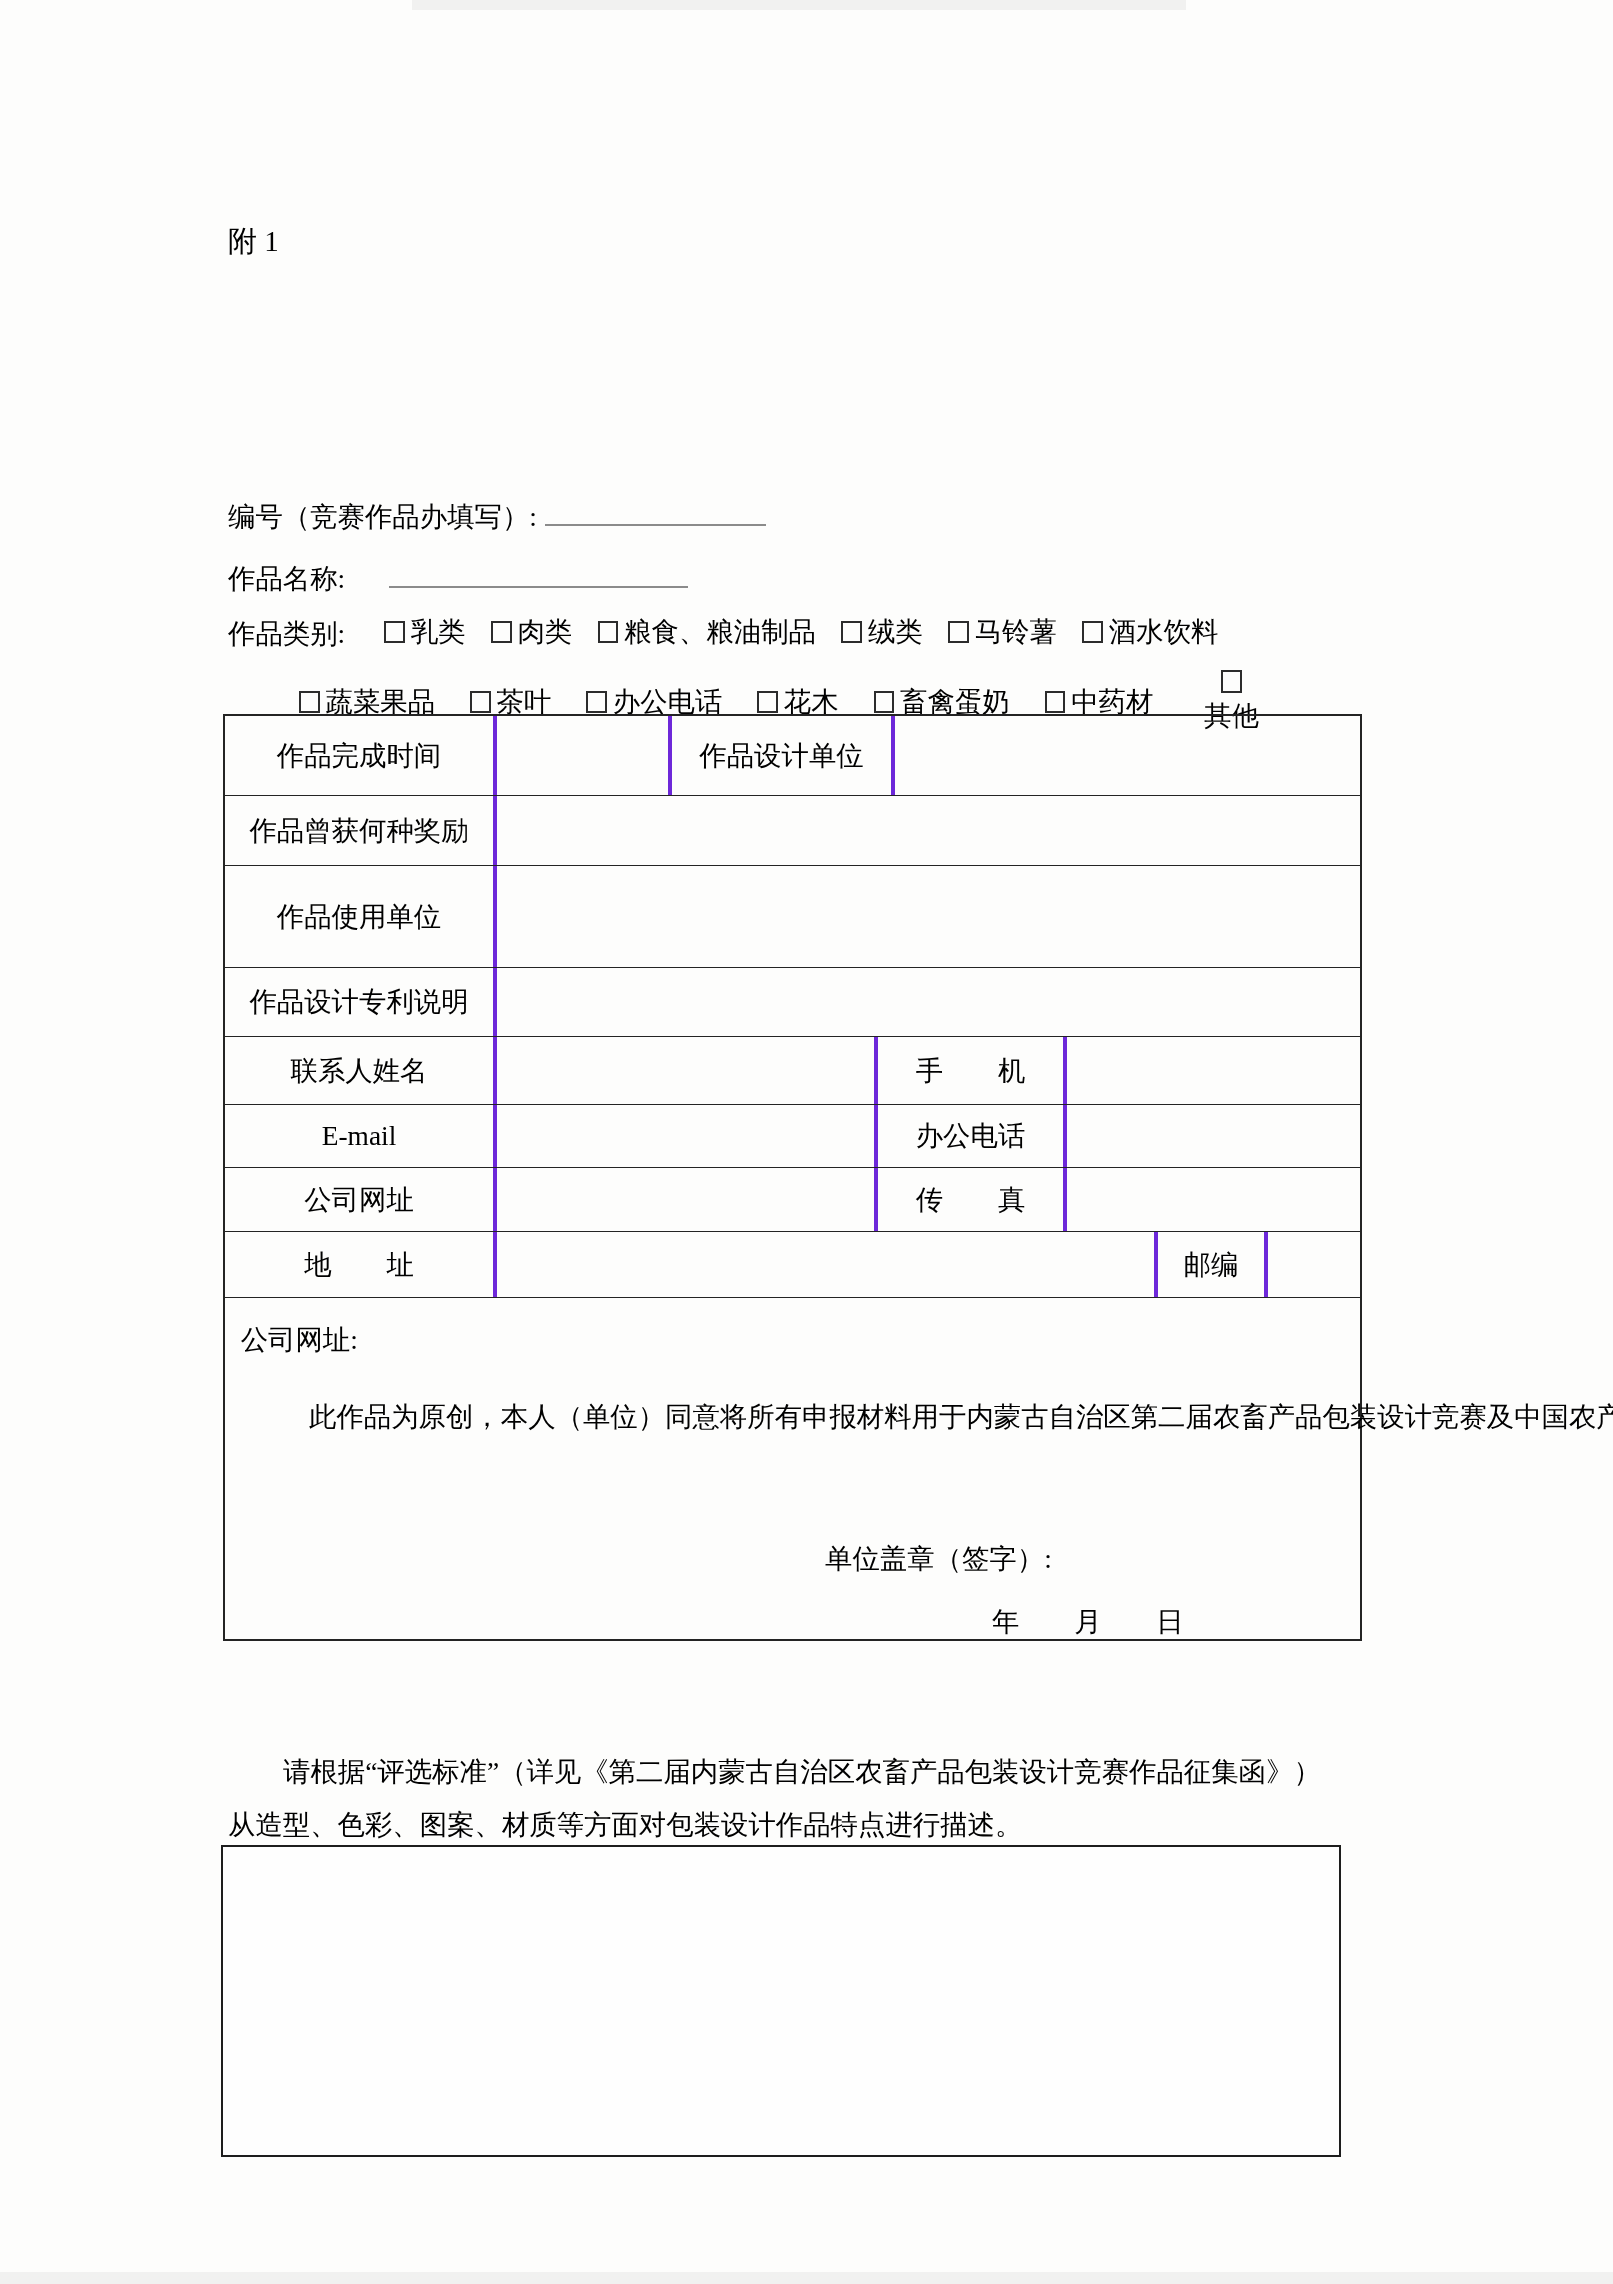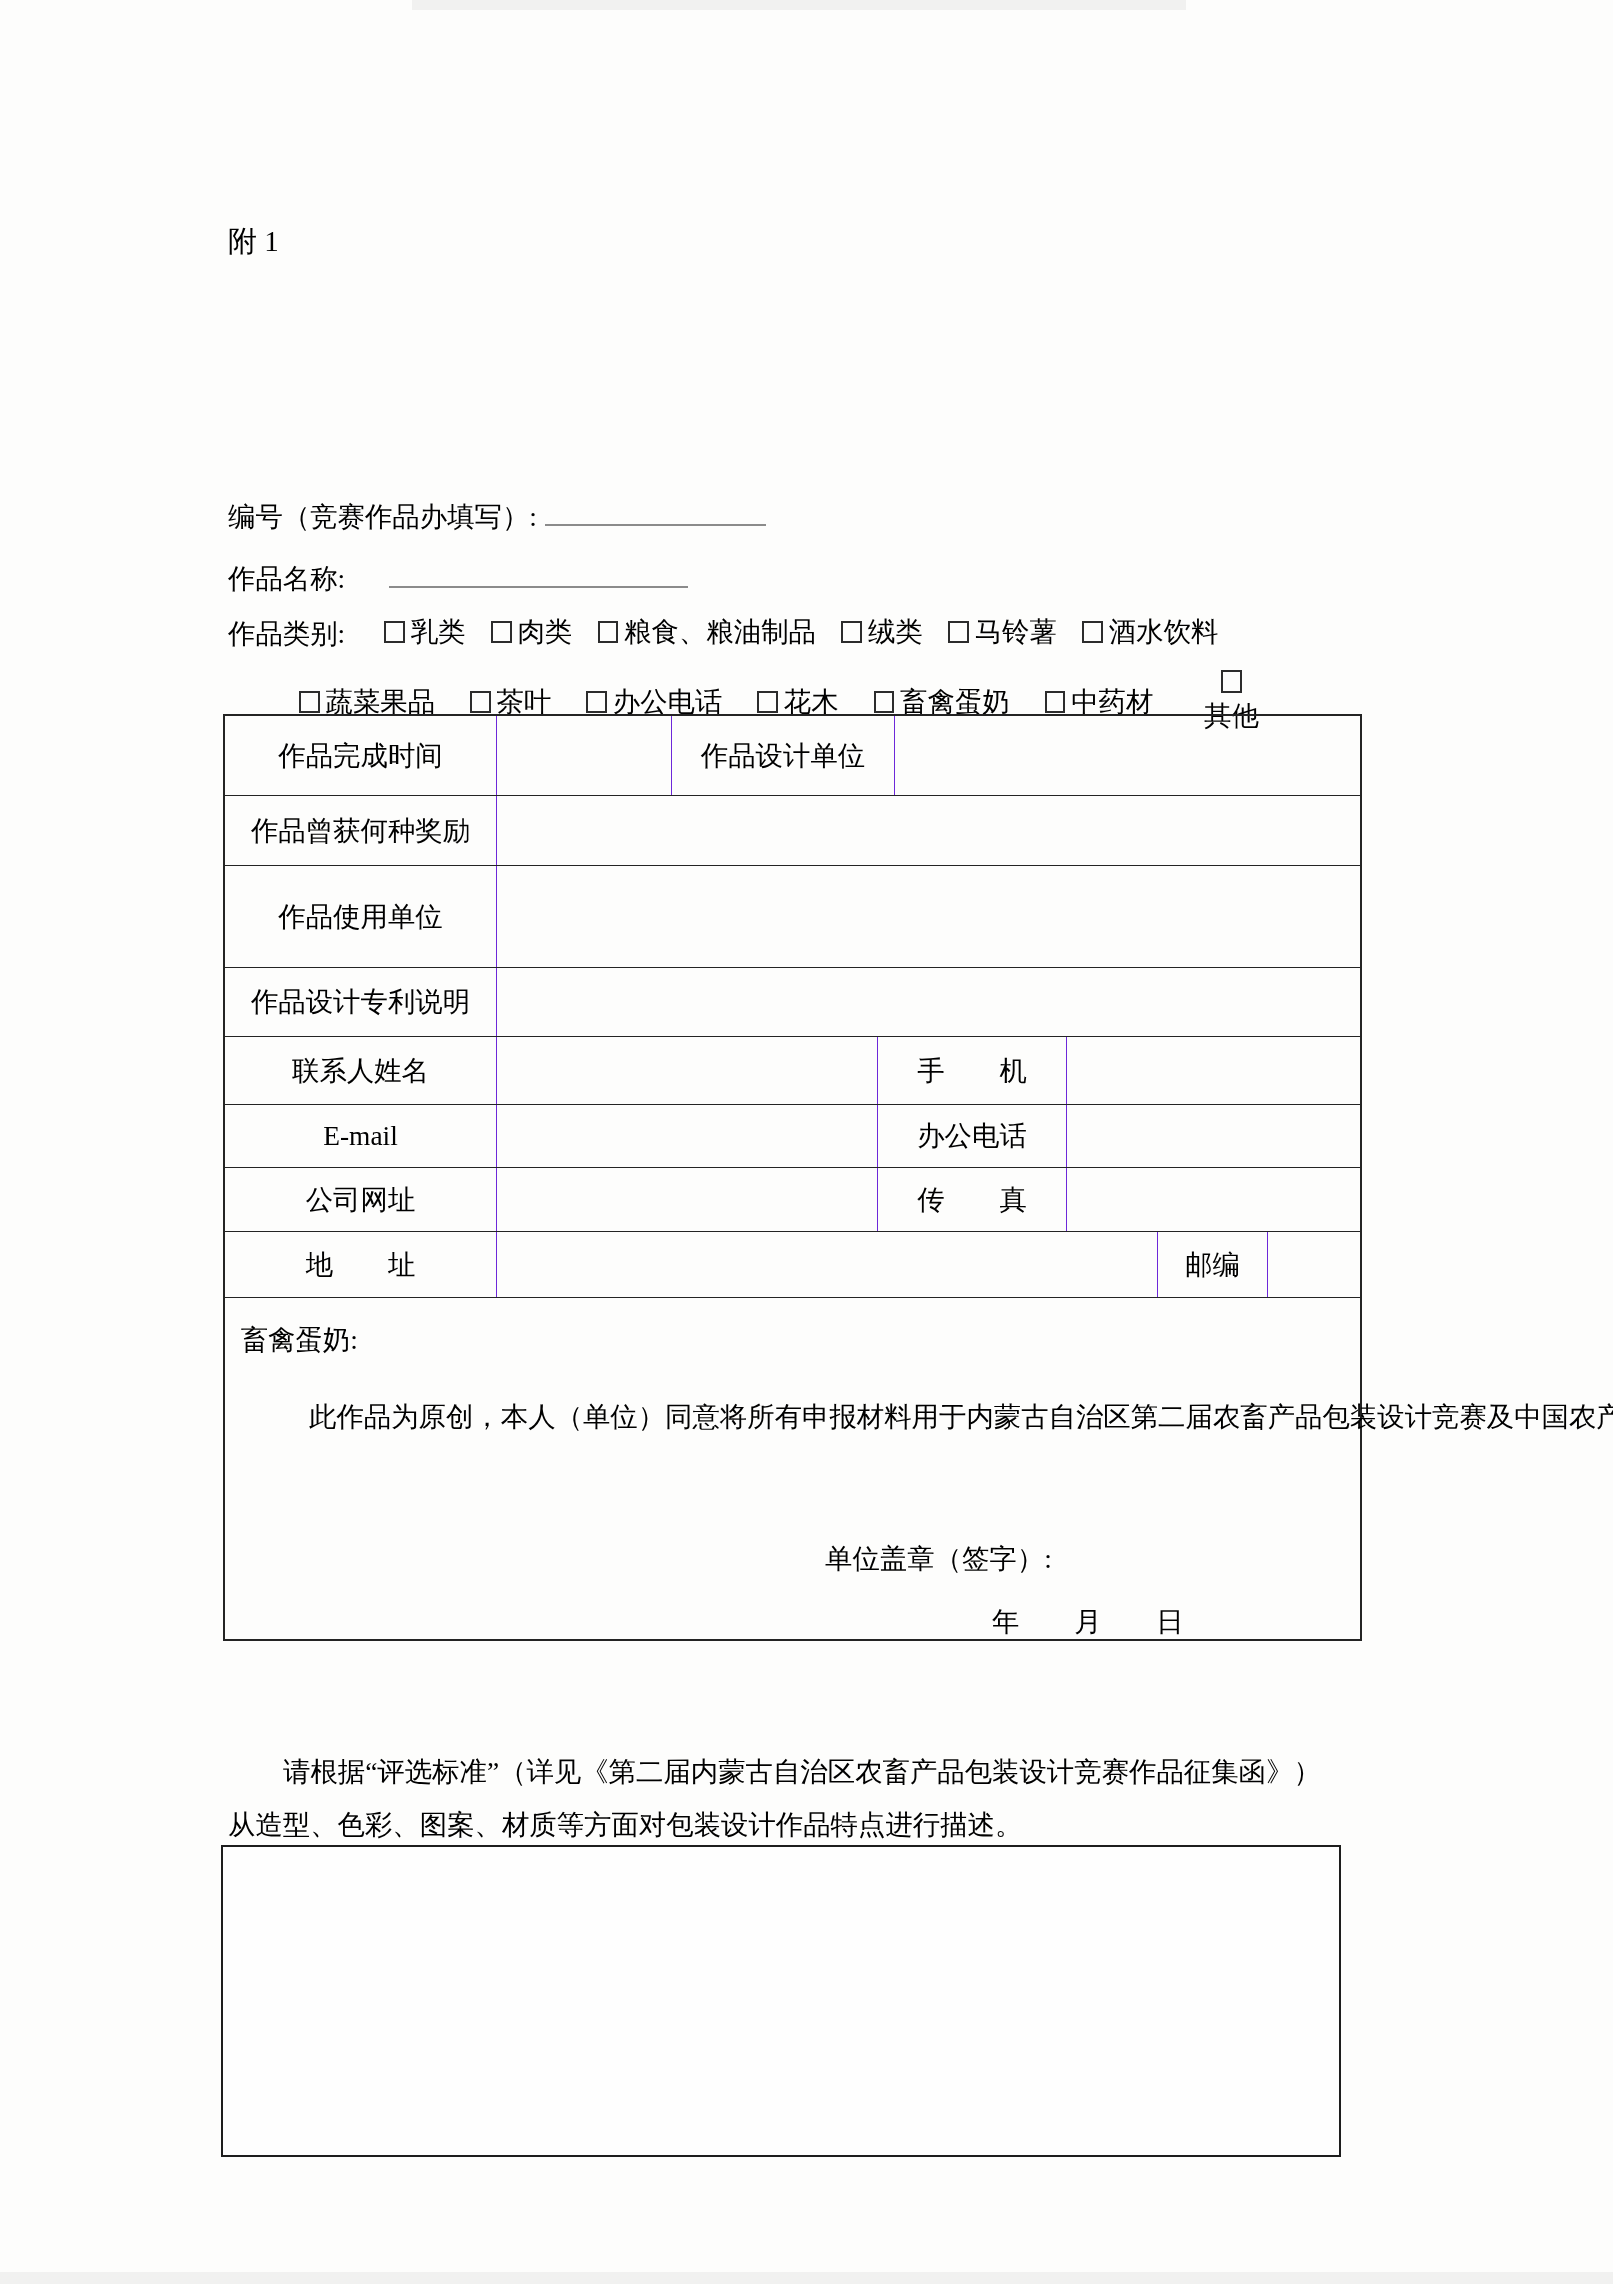--- a/index.html
+++ b/index.html
@@ -25,21 +25,21 @@
   .blank-name{width:299px;margin-left:44px;}
   .cats{display:flex;align-items:center;gap:25.5px;margin-left:39px;}
   .cats2{display:flex;align-items:center;gap:35px;}
   .cat{display:inline-flex;align-items:center;gap:5.9px;white-space:nowrap;}
   .cat-last{margin-left:15.7px;flex-direction:column;}
   .cb{display:inline-block;width:20.6px;height:22.5px;border:2px solid #2c2c2c;box-sizing:border-box;background:transparent;}
   
   .form-table{left:223px;top:714px;width:1139px;border:2px solid #242424;box-sizing:border-box;font-size:27.4px;}
   .tr{display:flex;border-bottom:1px solid #242424;box-sizing:border-box;}
   .tr:last-child{border-bottom:none;}
-  .td{border-right:1px solid #6d28d9;box-sizing:border-box;display:flex;align-items:center;justify-content:center;white-space:pre;}
+  .td{border-right:4px solid #6d28d9;box-sizing:border-box;display:flex;align-items:center;justify-content:center;white-space:pre;}
   .td:last-child{border-right:none;}
   .td.fill{flex:1;}
   .w-label1{width:272px;flex:none;}
   .r1-blank{width:175px;flex:none;}
   .r1-label2{width:223px;flex:none;}
   .c-blank1{width:381px;flex:none;}
   .c-label2{width:189px;flex:none;}
   .a-blank{width:661px;flex:none;}
   .a-label2{width:110px;flex:none;}
   .h-r1{height:80px;} .h-r2{height:70px;} .h-r3{height:69px;} .h-r4{height:102px;}
@@ -187,21 +187,21 @@
 
     <div class="tr h-r8">
       <div class="td w-label1">地　　址</div>
       <div class="td a-blank"></div>
       <div class="td a-label2">邮编</div>
       <div class="td fill"></div>
     </div>
 
     <div class="tr h-r9">
       <div class="td fill decl-cell">
-        <div class="decl-heading">畜禽蛋奶:</div>
+        <div class="decl-heading">公司网址:</div>
         <div class="decl-body">此作品为原创，本人（单位）同意将所有申报材料用于内蒙古自治区第二届农畜产品包装设计竞赛及中国农产品包装设计大赛相关宣传，若引发著作权或知识专利侵权等法律纠纷，由我单位自行承担。</div>
         <div class="decl-seal">单位盖章（签字）:</div>
         <div class="decl-date">年　　月　　日</div>
       </div>
     </div>
 
   </div>
 
   <div class="abs concept-line2">请根据“评选标准”（详见《第二届内蒙古自治区农畜产品包装设计竞赛作品征集函》）</div>
   <div class="abs concept-line3">从造型、色彩、图案、材质等方面对包装设计作品特点进行描述。</div>

